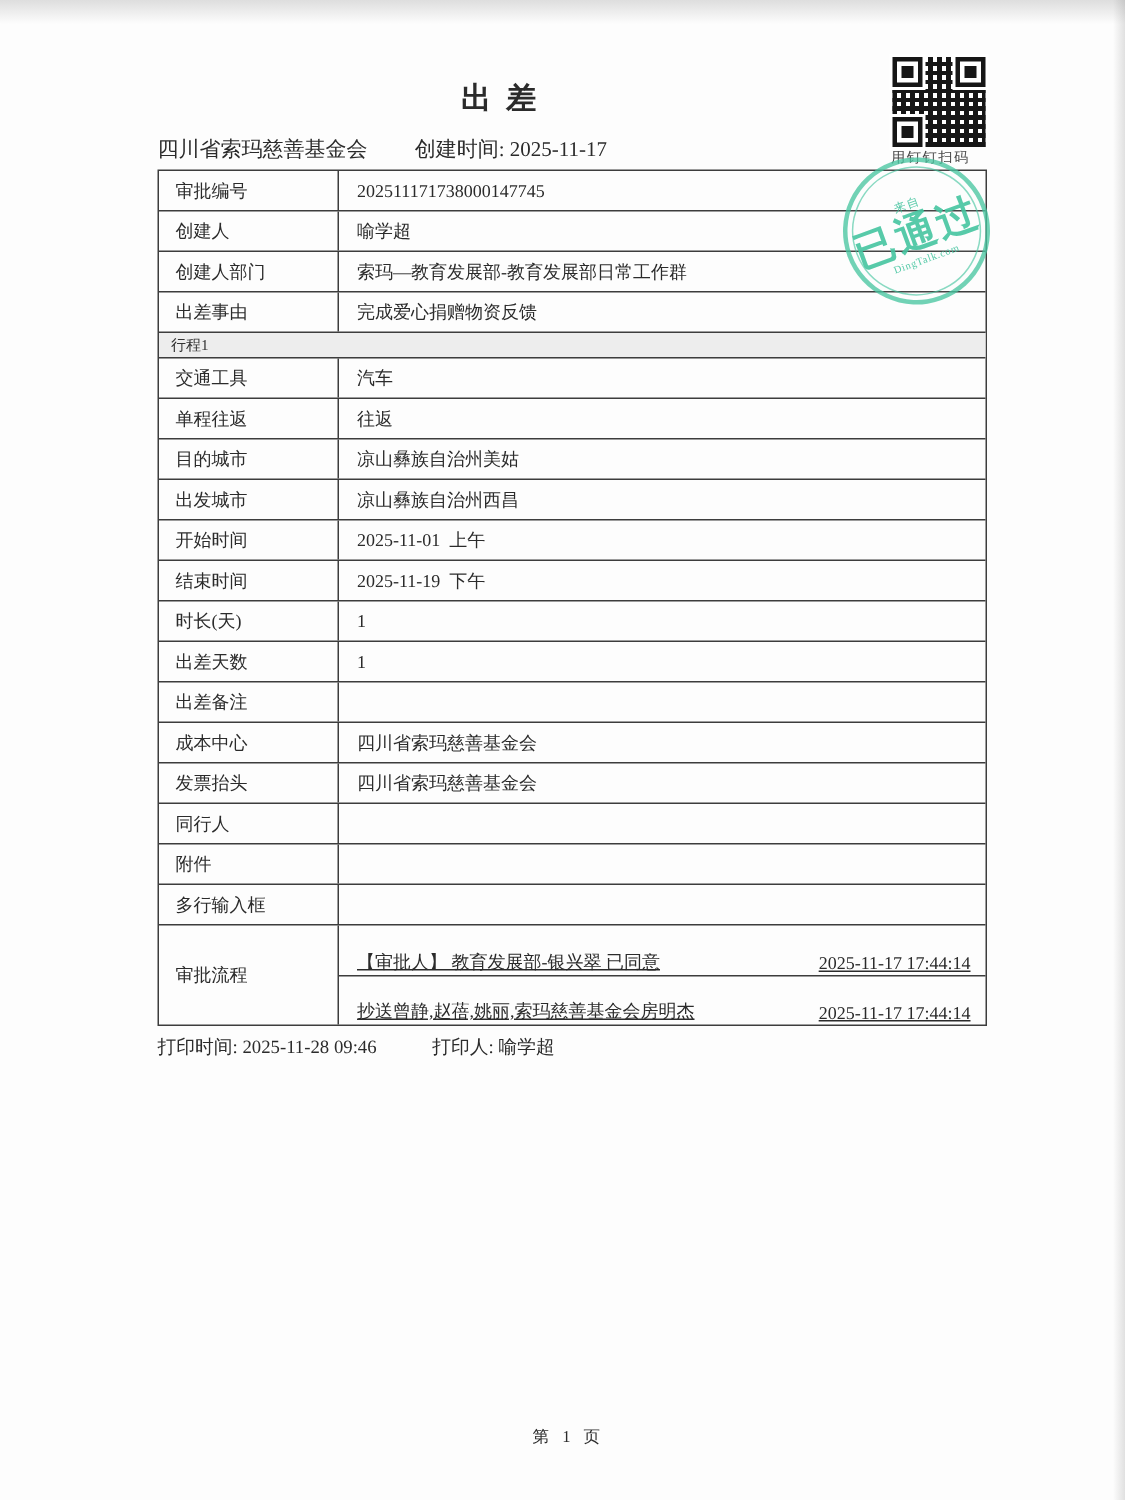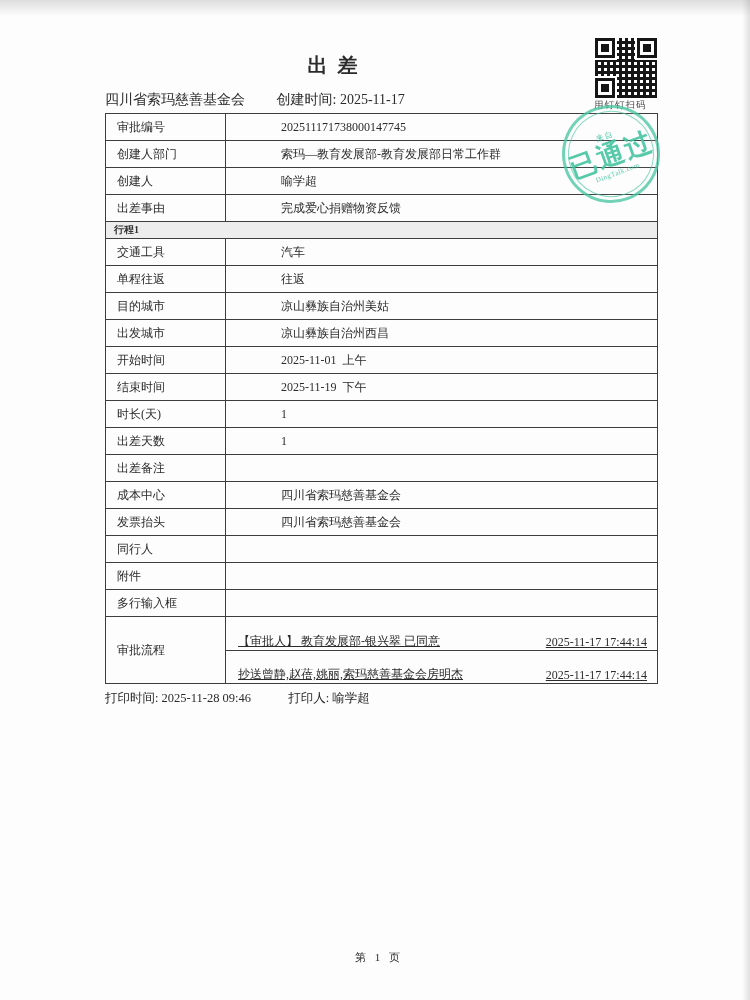--- a/index.html
+++ b/index.html
@@ -22,25 +22,25 @@
   .qr{position:absolute;left:595px;top:38px;width:62px;height:60px;background:
     repeating-linear-gradient(90deg,#161616 0 3px,transparent 3px 6px),
     repeating-linear-gradient(0deg,#161616 0 3px,#fff 3px 6px);}
   .qr .f{position:absolute;width:14px;height:14px;border:3px solid #161616;background:#fff;box-shadow:0 0 0 2px #fff;}
   .qr .f::after{content:'';position:absolute;left:3px;top:3px;width:8px;height:8px;background:#161616;}
   .qr .tl{left:0;top:0;} .qr .tr{right:0;top:0;} .qr .bl{left:0;bottom:0;}
   .qr-caption{position:absolute;left:594px;top:99px;font-size:9.5px;color:#4a4a4a;letter-spacing:1px;}
 
   
   .formtable{position:absolute;left:105px;top:113px;width:553px;border:1px solid #3d3d3d;font-size:12px;box-sizing:border-box;background:rgba(255,255,255,.0);}
-  .frow{display:flex;border-bottom:1px solid #3d3d3d;height:27px;box-sizing:border-box;gap:43px;}
+  .frow{display:flex;border-bottom:1px solid #3d3d3d;height:27px;box-sizing:border-box;}
   .frow:last-child{border-bottom:none;}
   .lbl{width:120px;flex:0 0 120px;border-right:1px solid #3d3d3d;padding-left:11px;display:flex;align-items:center;box-sizing:border-box;}
   .val{flex:1;padding-left:12px;display:flex;align-items:center;white-space:pre-wrap;}
-  .section-row{height:17px;background:#ededed;border-bottom:1px solid #3d3d3d;display:flex;align-items:center;padding-left:8px;font-size:10px;color:#333;box-sizing:border-box;font-weight:bold;}
+  .section-row{height:17px;background:#ededed;border-bottom:1px solid #3d3d3d;display:flex;align-items:center;padding-left:8px;font-size:10px;color:#333;box-sizing:border-box;}
   .approval{display:flex;height:66px;box-sizing:border-box;}
   .approval .steps{flex:1;display:flex;flex-direction:column;}
   .step{flex:1;display:flex;align-items:flex-end;justify-content:space-between;padding:0 10px 0 12px;text-decoration:underline;}
   .step:first-child{border-bottom:1px solid #3d3d3d;}
   .step .t{white-space:pre-wrap;}
   .step .tm{font-family:"Liberation Serif","DejaVu Serif",serif;}
 
   
   .stamp{position:absolute;left:562px;top:105px;width:98px;height:98px;border:3px solid rgba(70,197,160,.85);
     border-radius:50%;transform:rotate(-20deg);display:flex;flex-direction:column;align-items:center;justify-content:center;
@@ -73,26 +73,26 @@
   </div>
   <div class="qr-caption">用钉钉扫码</div>
 
   <div class="formtable">
 
     <div class="frow">
       <div class="lbl">审批编号</div>
       <div class="val">202511171738000147745</div>
     </div>
     <div class="frow">
+      <div class="lbl">创建人</div>
+      <div class="val">喻学超</div>
+    </div>
+    <div class="frow">
       <div class="lbl">创建人部门</div>
       <div class="val">索玛—教育发展部-教育发展部日常工作群</div>
-    </div>
-    <div class="frow">
-      <div class="lbl">创建人</div>
-      <div class="val">喻学超</div>
     </div>
     <div class="frow">
       <div class="lbl">出差事由</div>
       <div class="val">完成爱心捐赠物资反馈</div>
     </div>
 
     <div class="section-row">行程1</div>
 
     <div class="frow">
       <div class="lbl">交通工具</div>

